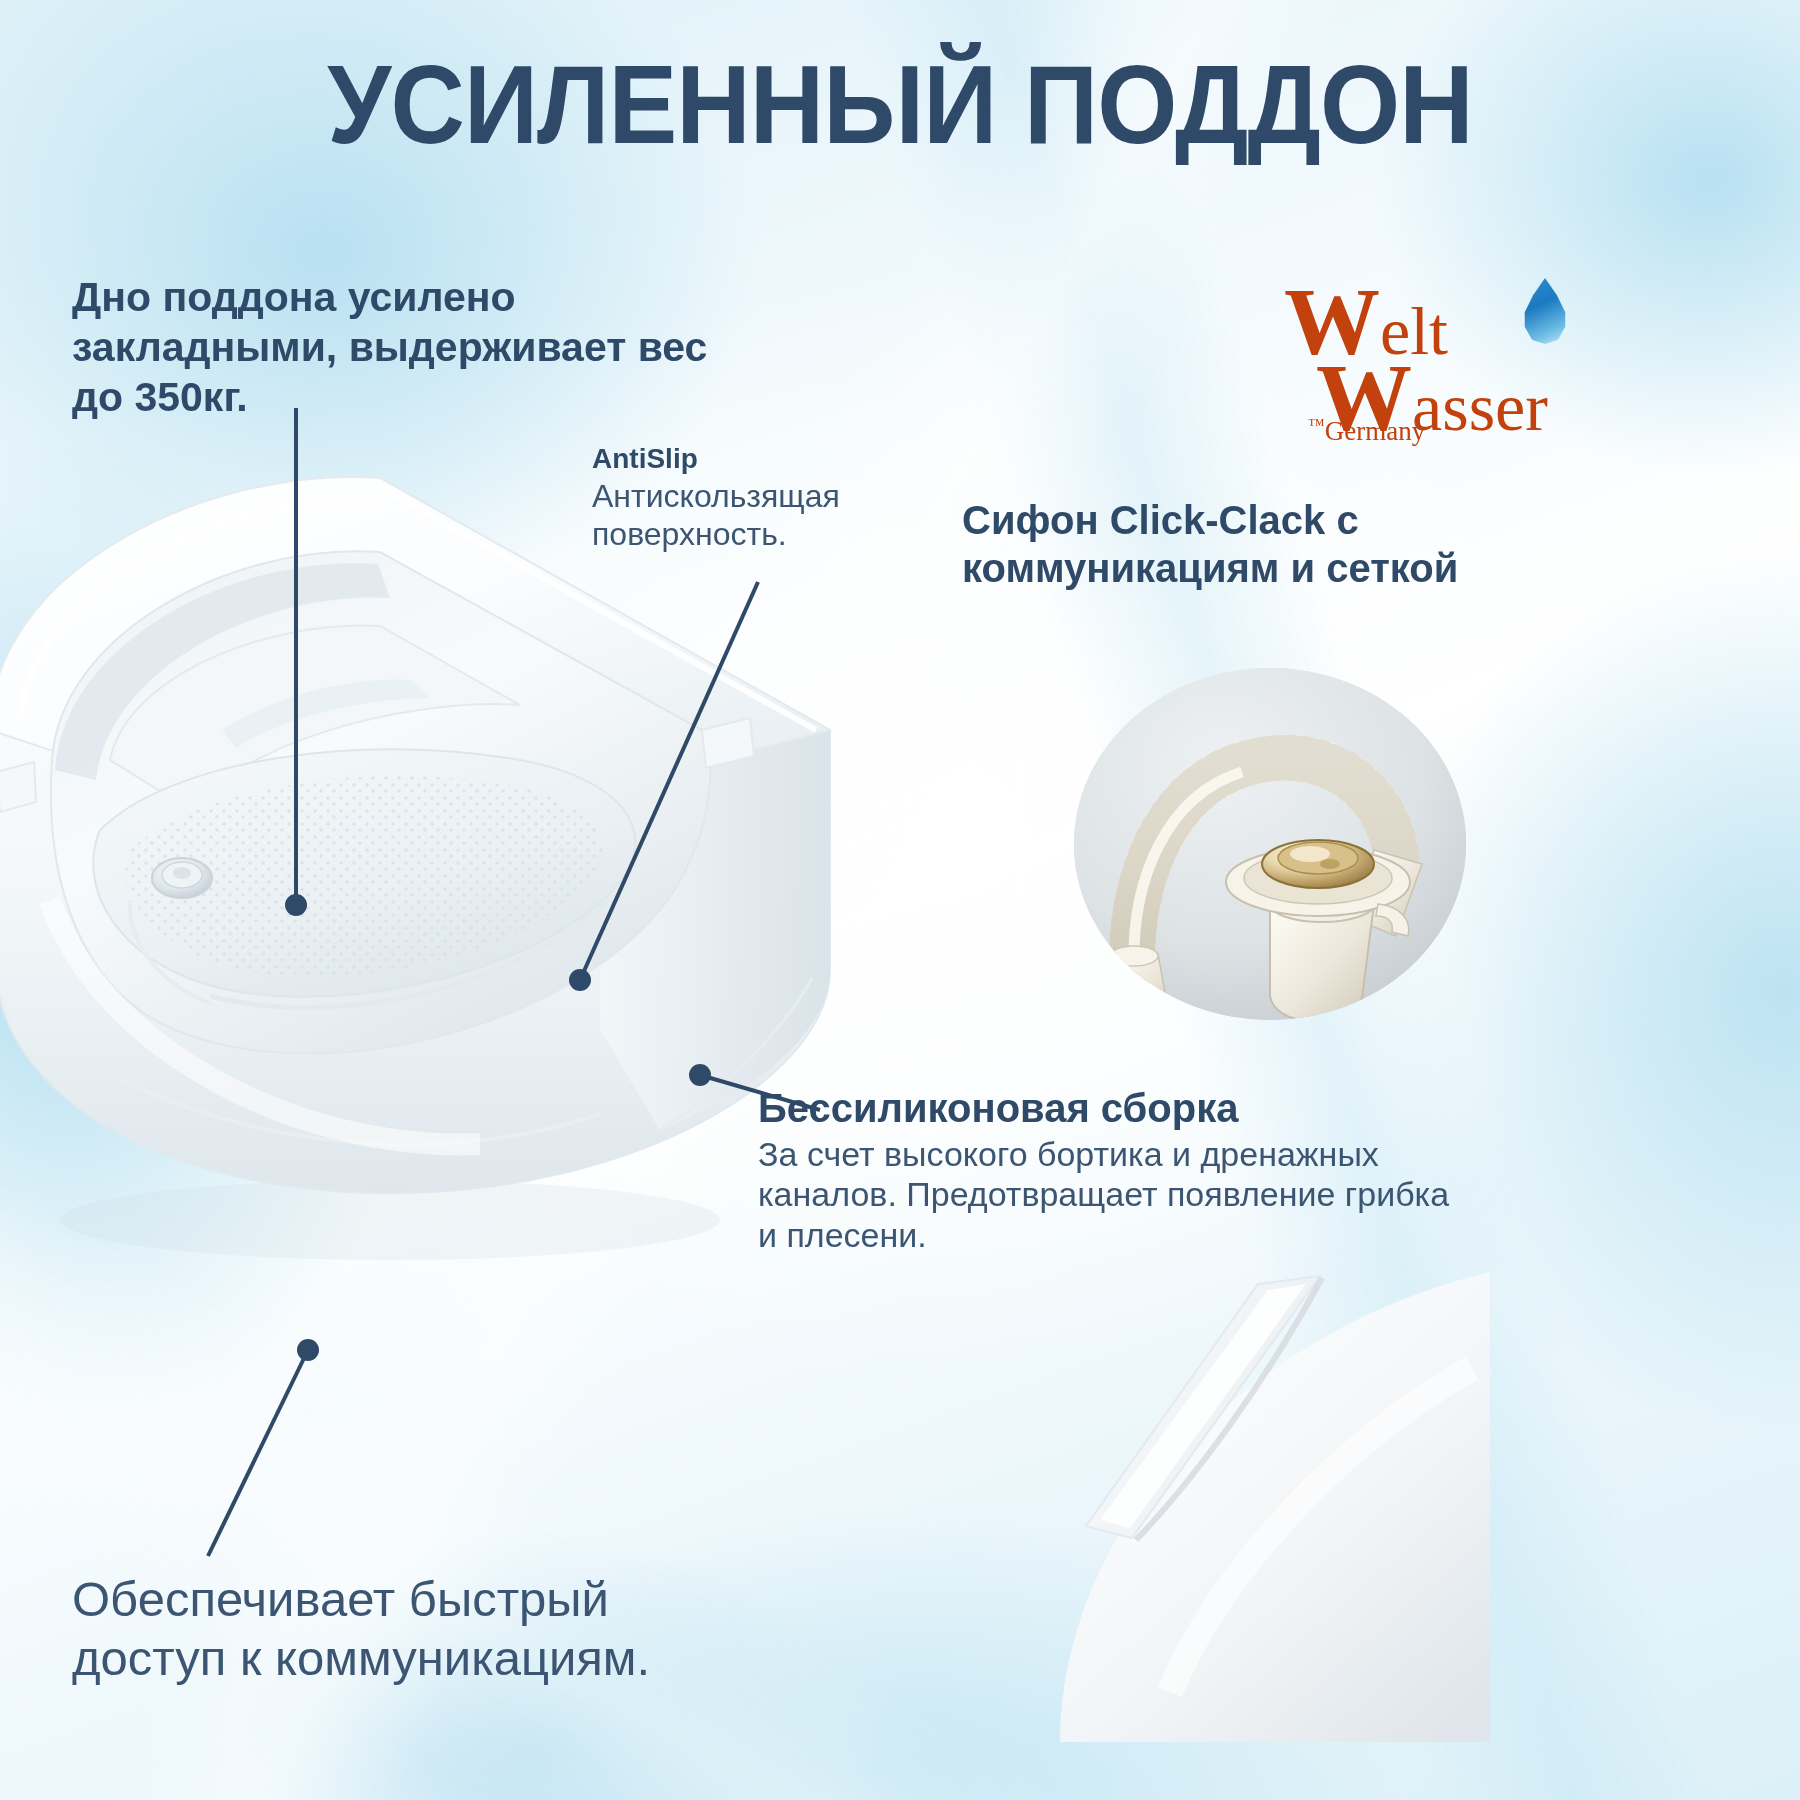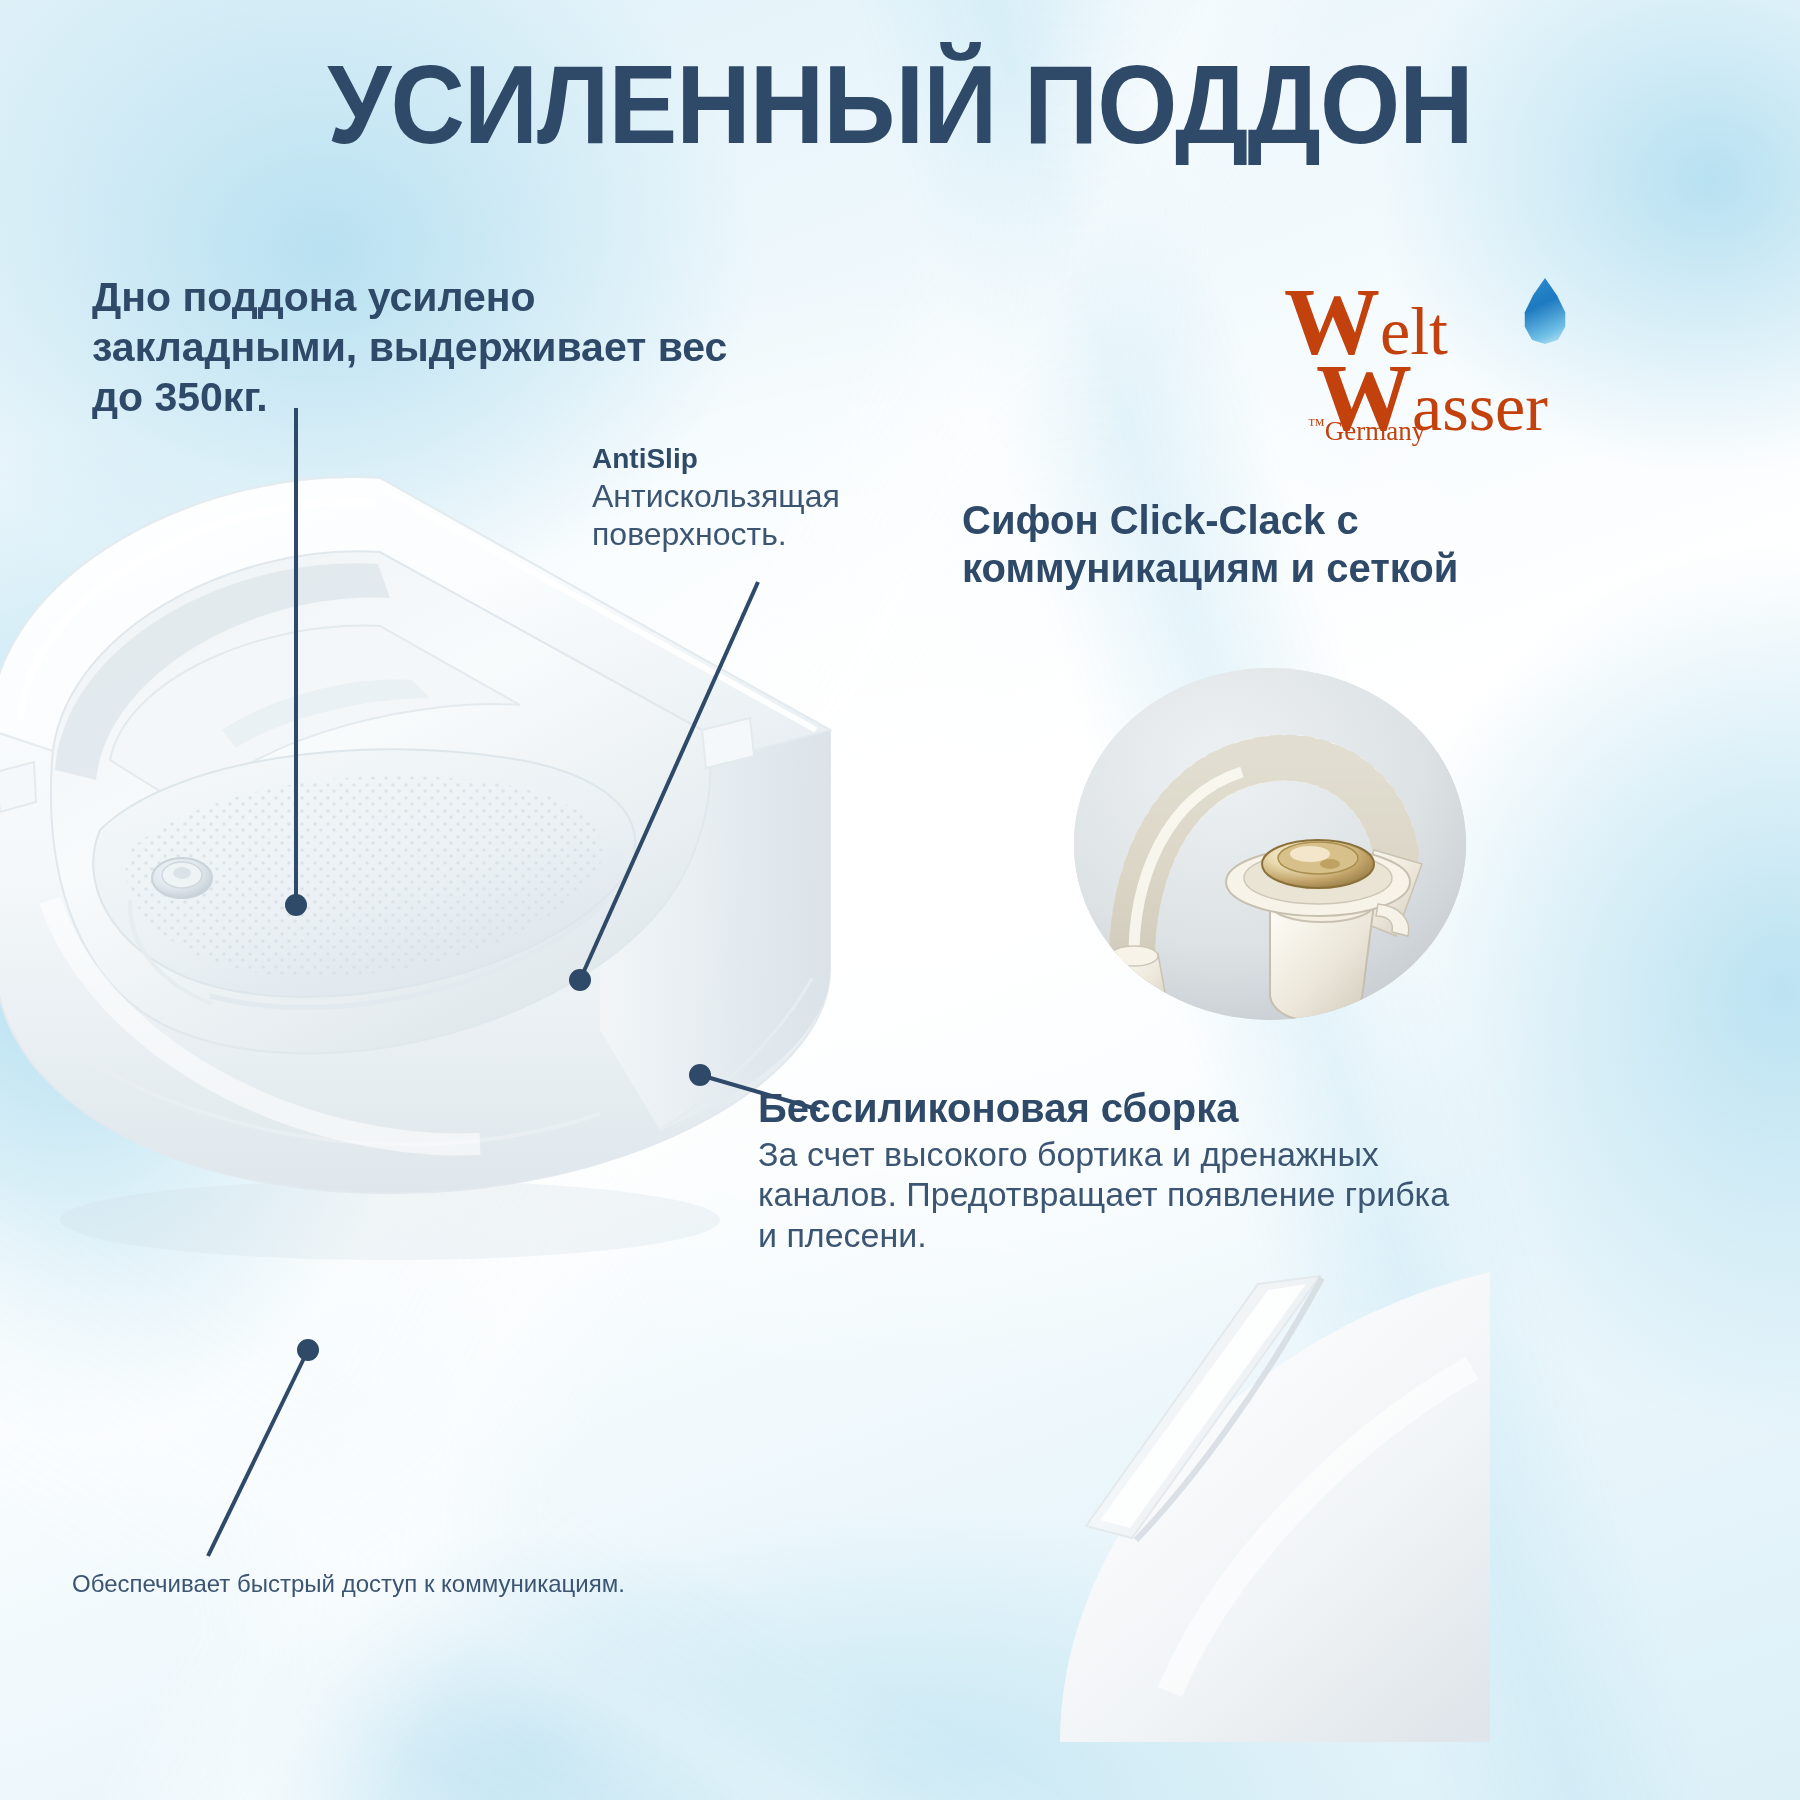--- a/index.html
+++ b/index.html
@@ -66,24 +66,24 @@
   }
   .callout .bd {
     font-weight: 400;
     color: #3b5572;
     line-height: 1.2;
     margin: 0;
   }
 
   #c-bottom   { left: 72px;  top: 1570px; width: 640px; }
   #c-bottom .hd { font-size: 40px; }
-  #c-bottom .bd { font-size: 24px; }
+  #c-bottom .bd { font-size: 49px; }
 
   #c-reinforced { left: 72px; top: 272px; width: 660px; }
-  #c-reinforced .hd { font-size: 41px; line-height: 1.22; margin-left: 20px; }
+  #c-reinforced .hd { font-size: 41px; line-height: 1.22; }
 
   #c-antislip  { left: 592px; top: 443px; width: 330px; }
   #c-antislip .hd { font-size: 28px; }
   #c-antislip .bd { font-size: 32px; }
 
   #c-silicone  { left: 758px; top: 1086px; width: 700px; }
   #c-silicone .hd { font-size: 40px; }
   #c-silicone .bd { font-size: 34px; }
 
   #c-siphon    { left: 962px; top: 496px; width: 570px; }

